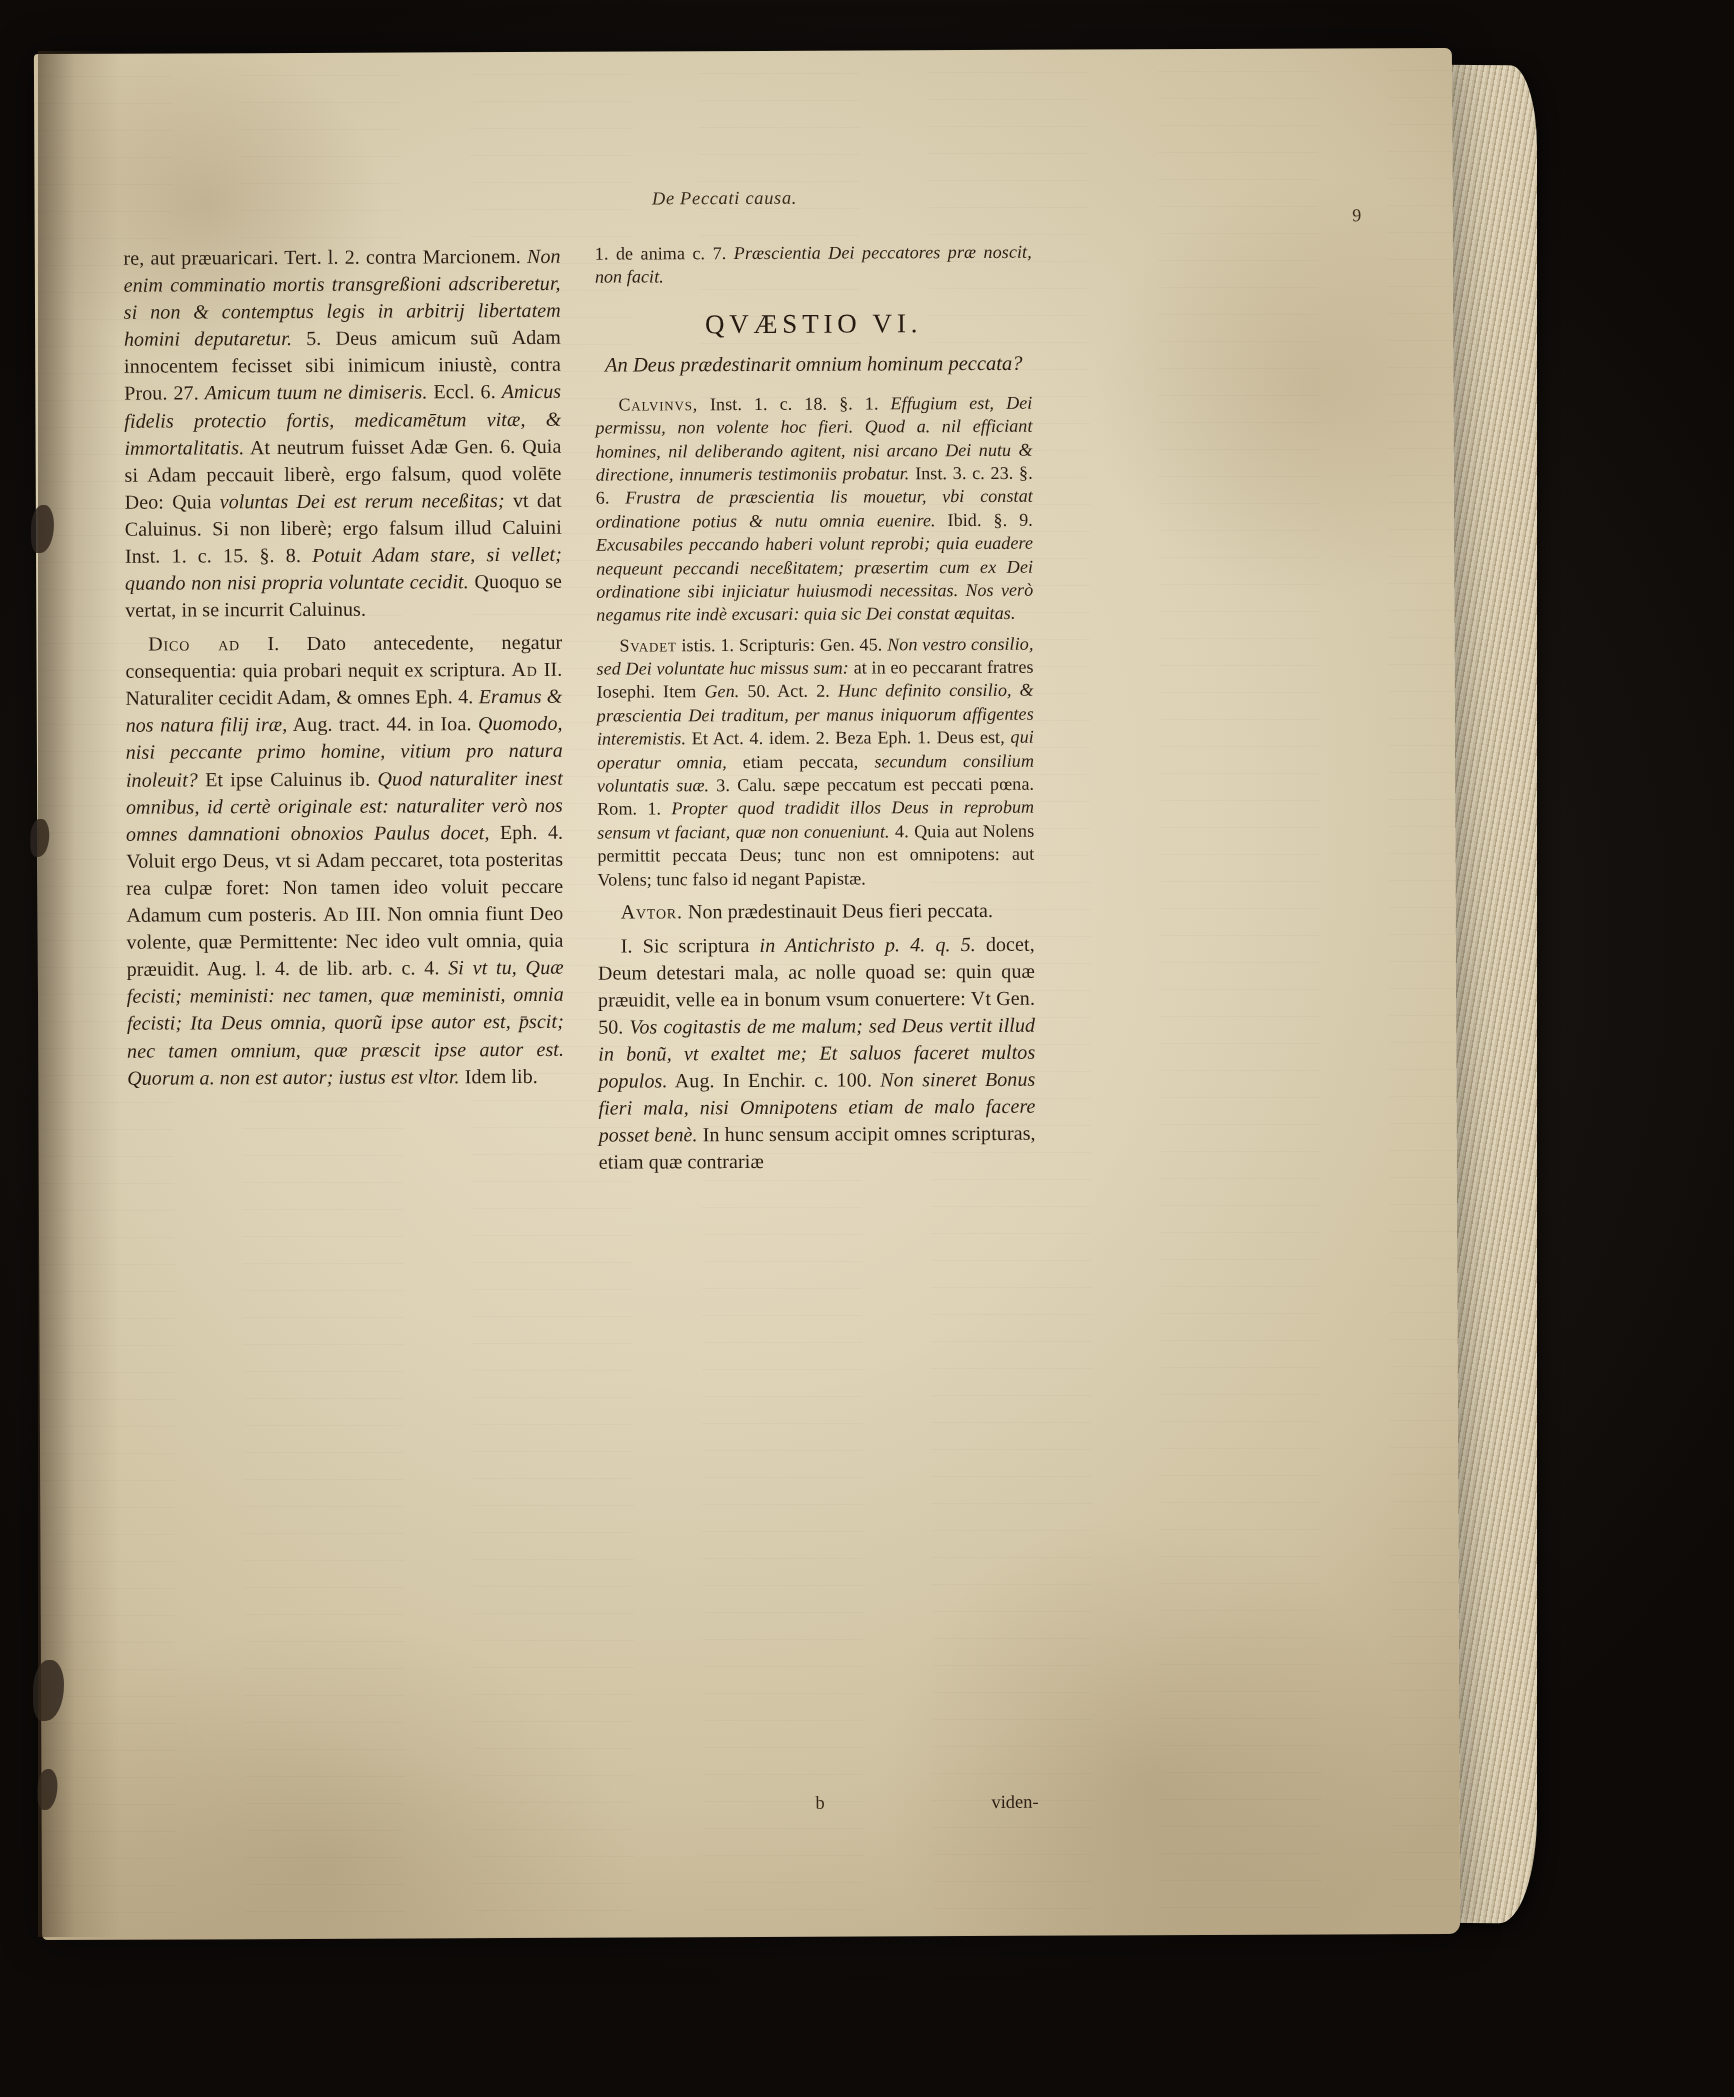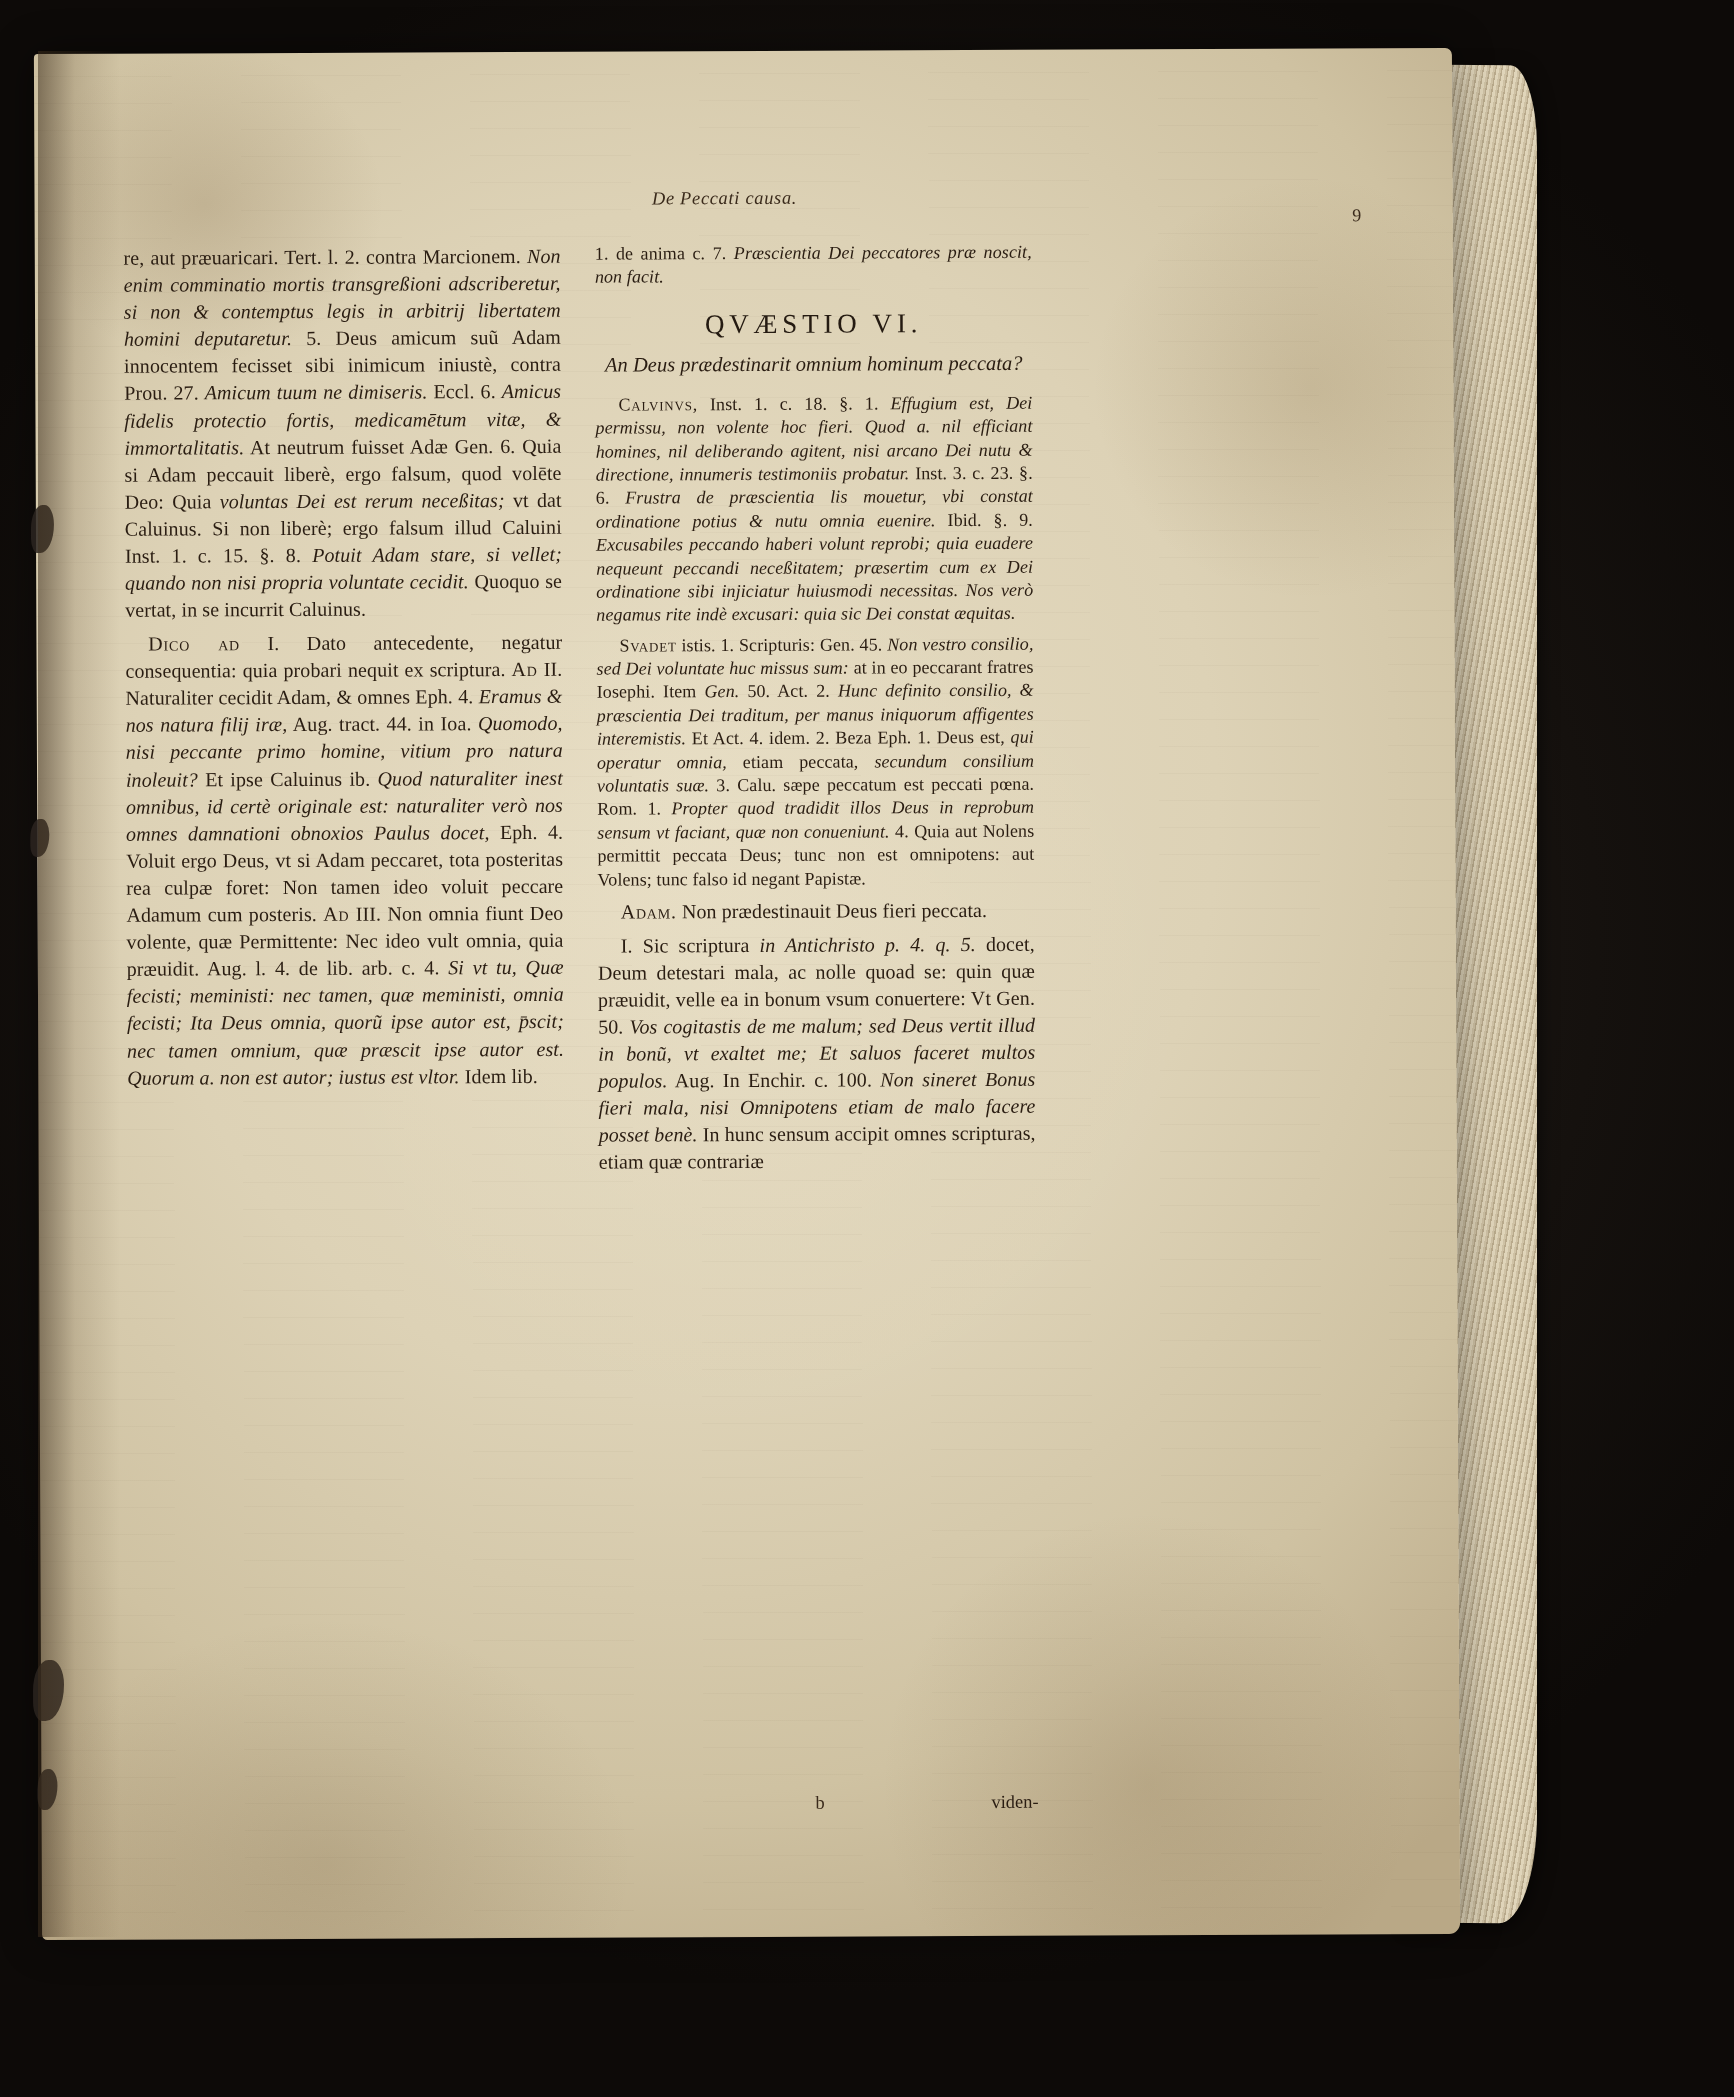--- a/index.html
+++ b/index.html
@@ -212,21 +212,21 @@
       <p class="para">re, aut præuaricari. Tert. l. 2. contra Marcionem. <i>Non enim comminatio mortis transgreßioni adscriberetur, si non &amp; contemptus legis in arbitrij libertatem homini deputaretur.</i> 5. Deus amicum suũ Adam innocentem fecisset sibi inimicum iniustè, contra Prou. 27. <i>Amicum tuum ne dimiseris.</i> Eccl. 6. <i>Amicus fidelis protectio fortis, medicamētum vitæ, &amp; immortalitatis.</i> At neutrum fuisset Adæ Gen. 6. Quia si Adam peccauit liberè, ergo falsum, quod volēte Deo: Quia <i>voluntas Dei est rerum neceßitas;</i> vt dat Caluinus. Si non liberè; ergo falsum illud Caluini Inst. 1. c. 15. §. 8. <i>Potuit Adam stare, si vellet; quando non nisi propria voluntate cecidit.</i> Quoquo se vertat, in se incurrit Caluinus.</p>
       <p class="para indent"><span class="sc">Dico ad</span> I. Dato antecedente, negatur consequentia: quia probari nequit ex scriptura. <span class="sc">Ad</span> II. Naturaliter cecidit Adam, &amp; omnes Eph. 4. <i>Eramus &amp; nos natura filij iræ,</i> Aug. tract. 44. in Ioa. <i>Quomodo, nisi peccante primo homine, vitium pro natura inoleuit?</i> Et ipse Caluinus ib. <i>Quod naturaliter inest omnibus, id certè originale est: naturaliter verò nos omnes damnationi obnoxios Paulus docet,</i> Eph. 4. Voluit ergo Deus, vt si Adam peccaret, tota posteritas rea culpæ foret: Non tamen ideo voluit peccare Adamum cum posteris. <span class="sc">Ad</span> III. Non omnia fiunt Deo volente, quæ Permittente: Nec ideo vult omnia, quia præuidit. Aug. l. 4. de lib. arb. c. 4. <i>Si vt tu, Quæ fecisti; meministi: nec tamen, quæ meministi, omnia fecisti; Ita Deus omnia, quorũ ipse autor est, p̄scit; nec tamen omnium, quæ præscit ipse autor est. Quorum a. non est autor; iustus est vltor.</i> Idem lib.</p>
     </div>
 
     <div class="col" id="col-right">
       <p class="para small">1. de anima c. 7. <i>Præscientia Dei peccatores præ noscit, non facit.</i></p>
       <div class="q-title">QVÆSTIO VI.</div>
       <div class="q-sub">An Deus prædestinarit omnium hominum peccata?</div>
       <p class="para small indent"><span class="sc">Calvinvs,</span> Inst. 1. c. 18. §. 1. <i>Effugium est, Dei permissu, non volente hoc fieri. Quod a. nil efficiant homines, nil deliberando agitent, nisi arcano Dei nutu &amp; directione, innumeris testimoniis probatur.</i> Inst. 3. c. 23. §. 6. <i>Frustra de præscientia lis mouetur, vbi constat ordinatione potius &amp; nutu omnia euenire.</i> Ibid. §. 9. <i>Excusabiles peccando haberi volunt reprobi; quia euadere nequeunt peccandi neceßitatem; præsertim cum ex Dei ordinatione sibi injiciatur huiusmodi necessitas. Nos verò negamus rite indè excusari: quia sic Dei constat æquitas.</i></p>
       <p class="para small indent"><span class="sc">Svadet</span> istis. 1. Scripturis: Gen. 45. <i>Non vestro consilio, sed Dei voluntate huc missus sum:</i> at in eo peccarant fratres Iosephi. Item <i>Gen.</i> 50. Act. 2. <i>Hunc definito consilio, &amp; præscientia Dei traditum, per manus iniquorum affigentes interemistis.</i> Et Act. 4. idem. 2. Beza Eph. 1. Deus est, <i>qui operatur omnia,</i> etiam peccata, <i>secundum consilium voluntatis suæ.</i> 3. Calu. sæpe peccatum est peccati pœna. Rom. 1. <i>Propter quod tradidit illos Deus in reprobum sensum vt faciant, quæ non conueniunt.</i> 4. Quia aut Nolens permittit peccata Deus; tunc non est omnipotens: aut Volens; tunc falso id negant Papistæ.</p>
-      <p class="para indent"><span class="sc">Adam.</span> Non prædestinauit Deus fieri peccata.</p>
+      <p class="para indent"><span class="sc">Avtor.</span> Non prædestinauit Deus fieri peccata.</p>
       <p class="para indent">I. Sic scriptura <i>in Antichristo p. 4. q. 5.</i> docet, Deum detestari mala, ac nolle quoad se: quin quæ præuidit, velle ea in bonum vsum conuertere: Vt Gen. 50. <i>Vos cogitastis de me malum; sed Deus vertit illud in bonũ, vt exaltet me; Et saluos faceret multos populos.</i> Aug. In Enchir. c. 100. <i>Non sineret Bonus fieri mala, nisi Omnipotens etiam de malo facere posset benè.</i> In hunc sensum accipit omnes scripturas, etiam quæ contrariæ</p>
     </div>
 
     <div id="signature">b</div>
     <div id="catchword">viden-</div>
   </div>
 
   <div class="tear" style="left:-5.5px;  top:451px;  width:23px; height:48px;"></div>
   <div class="tear" style="left:-6.8px; top:765px; width:19px; height:38px;"></div>
   <div class="tear" style="left:-8.2px; top:1606px; width:31px; height:61px;"></div>

